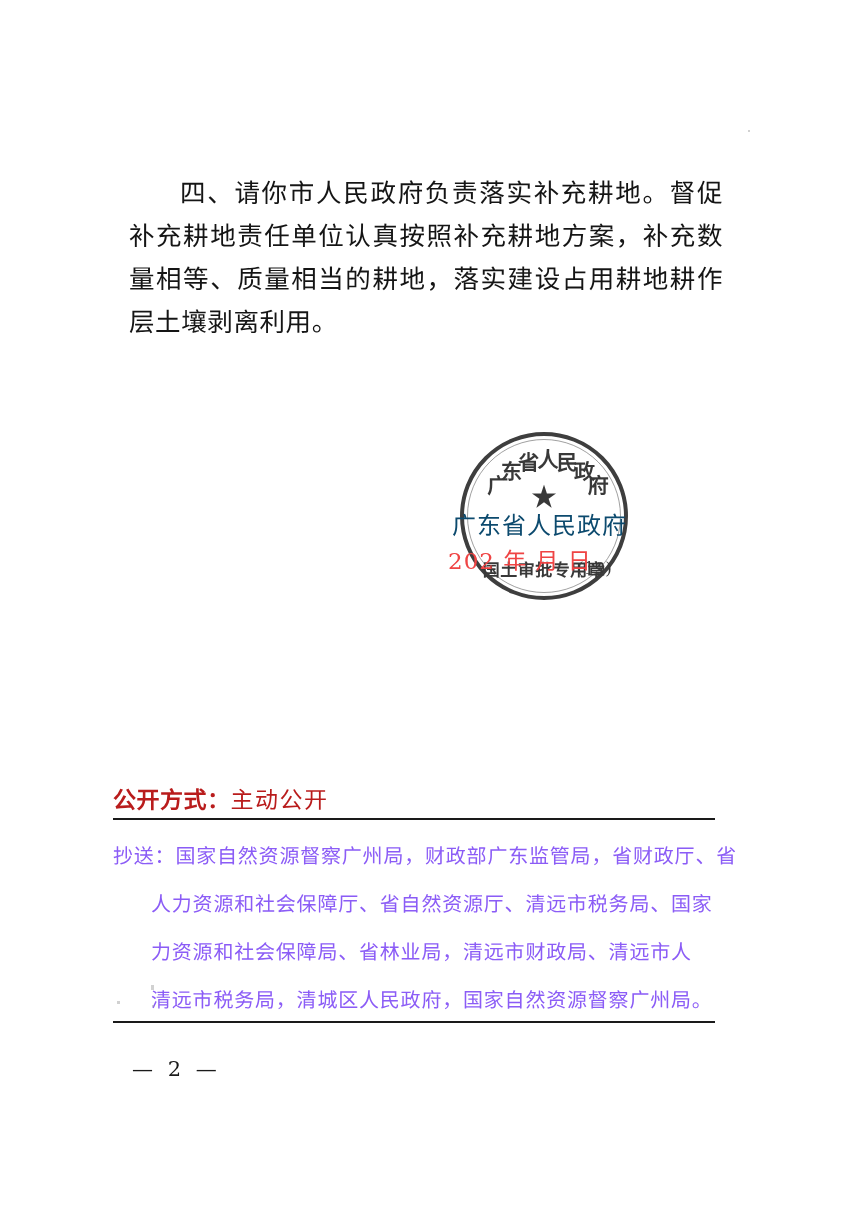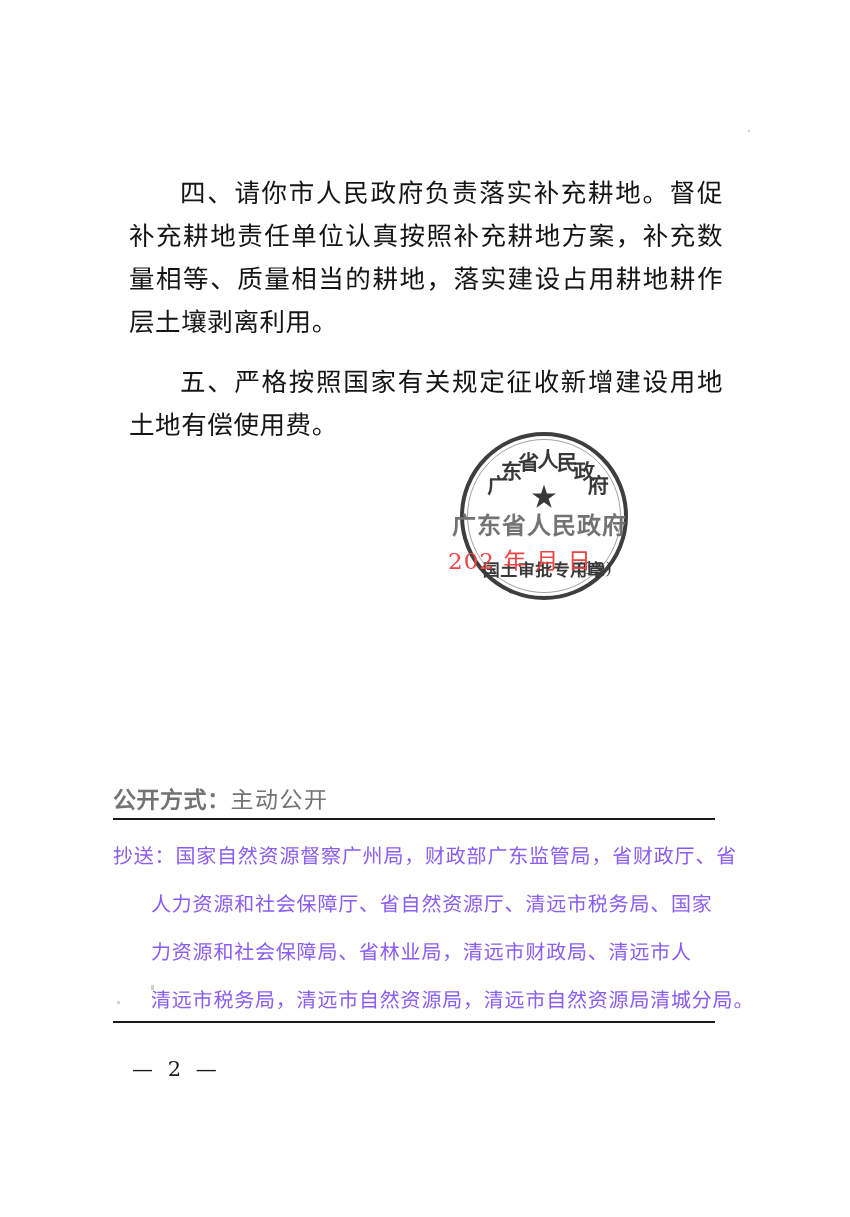--- a/index.html
+++ b/index.html
@@ -134,43 +134,43 @@
     font-size: 17px;
     color: #1d1d1d;
   }
 
   
   .sign-org {
     position: absolute;
     left: 22px;
     top: 74px;
     font-size: 24px;
-    font-weight: 700;
+    font-weight: 400;
     letter-spacing: 1px;
     white-space: nowrap;
-    color: #737373;
+    color: #0c4a6e;
   }
   .sign-date {
     position: absolute;
     left: 18px;
     top: 110px;
     font-size: 23px;
     letter-spacing: 1px;
     white-space: nowrap;
     color: #ef4444;
   }
 
   
   .disclosure {
     position: absolute;
     left: 113px;
     top: 781px;
     font-size: 23px;
     white-space: nowrap;
-    color: #737373;
+    color: #b91c1c;
   }
   .disclosure .label {
     font-weight: 700;
     letter-spacing: 0.5px;
   }
   .disclosure .value {
     font-weight: 400;
     letter-spacing: 1.5px;
   }
 
@@ -218,21 +218,20 @@
     opacity: 0.45;
   }
 </style>
 </head>
 <body>
 
 <div class="page">
 
   <div class="body-block">
     <p class="para">四、请你市人民政府负责落实补充耕地。督促补充耕地责任单位认真按照补充耕地方案，补充数量相等、质量相当的耕地，落实建设占用耕地耕作层土壤剥离利用。</p>
-    <p class="para">五、严格按照国家有关规定征收新增建设用地土地有偿使用费。</p>
   </div>
 
   <div class="sign-zone">
 
     <div class="seal">
       <div class="seal-inner-ring"></div>
 
       <div class="seal-arc">
         <span style="transform:rotate(-54deg) translateY(-62px) rotate(54deg)">
             <i>广</i>
@@ -269,21 +268,21 @@
   <div class="disclosure">
     <span class="label">公开方式：</span><span class="value">主动公开</span>
   </div>
 
   <div class="rule rule-top"></div>
 
   <div class="cc-block">
     <div class="cc-line">抄送：国家自然资源督察广州局，财政部广东监管局，省财政厅、省</div>
     <div class="cc-line indent">人力资源和社会保障厅、省自然资源厅、清远市税务局、国家</div>
     <div class="cc-line indent">力资源和社会保障局、省林业局，清远市财政局、清远市人</div>
-    <div class="cc-line indent">清远市税务局，清远市自然资源局，清远市自然资源局清城分局。</div>
+    <div class="cc-line indent">清远市税务局，清城区人民政府，国家自然资源督察广州局。</div>
   </div>
 
   <div class="rule rule-bottom"></div>
 
   <div class="page-number">— 2 —</div>
 
   <div class="speckle" style="left:117px; top:1001px; width:3px; height:3px;"></div>
   <div class="speckle" style="left:151px; top:985px; width:3px; height:5px;"></div>
   <div class="speckle" style="left:152px; top:1005px; width:2px; height:2px;"></div>
   <div class="speckle" style="left:748px; top:130px; width:2px; height:2px;"></div>

